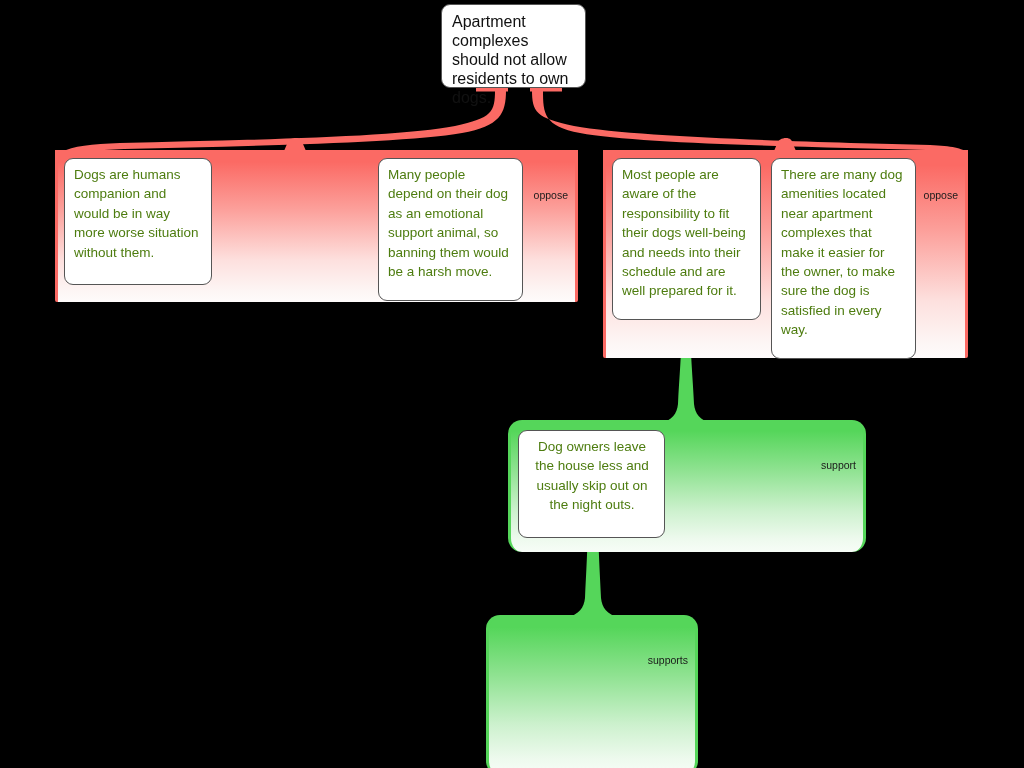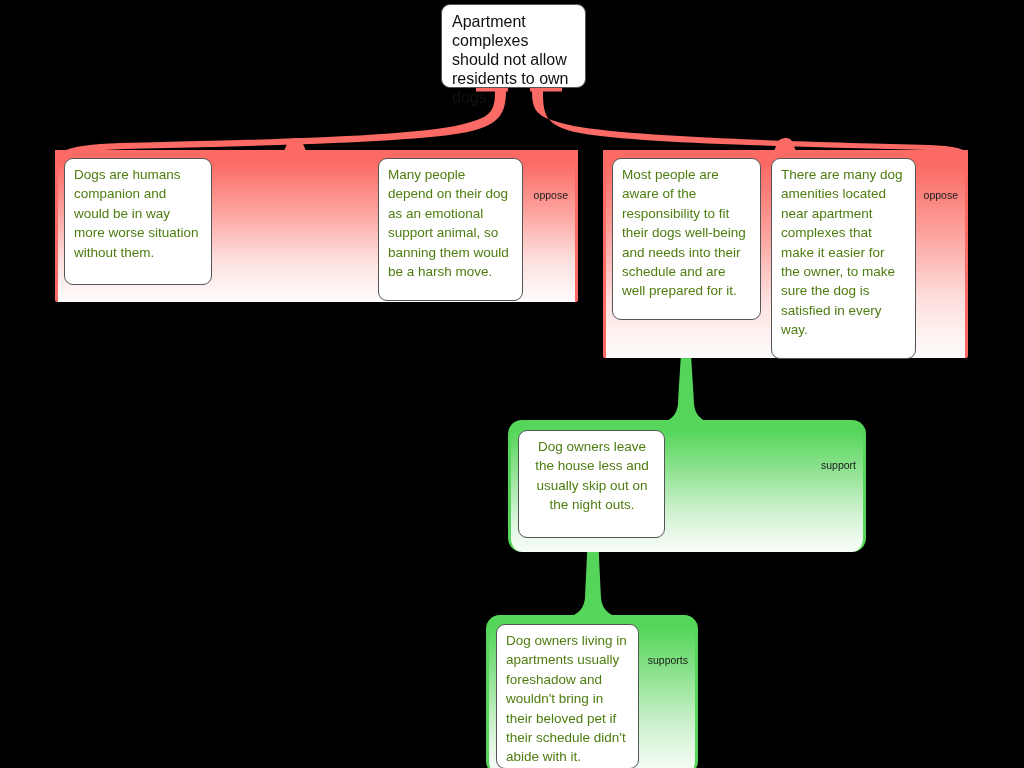--- a/index.html
+++ b/index.html
@@ -183,17 +183,14 @@
   <div class="group support" style="left:508px; top:420px; width:358px; height:132px;">
     <span class="group-label">support</span>
   </div>
   <div class="claim" style="left:518px; top:430px; width:147px; height:108px;text-align:center;">
     <span>Dog owners leave the house less and usually skip out on the night outs.</span>
   </div>
 
   <div class="group support" style="left:486px; top:615px; width:212px; height:160px;">
     <span class="group-label">supports</span>
   </div>
-  <div class="claim" style="left:496px; top:624px; width:143px; height:145px;">
-    <span>Dog owners living in apartments usually foreshadow and wouldn't bring in their beloved pet if their schedule didn't abide with it.</span>
-  </div>
 
 </div>
 
 </body></html>

